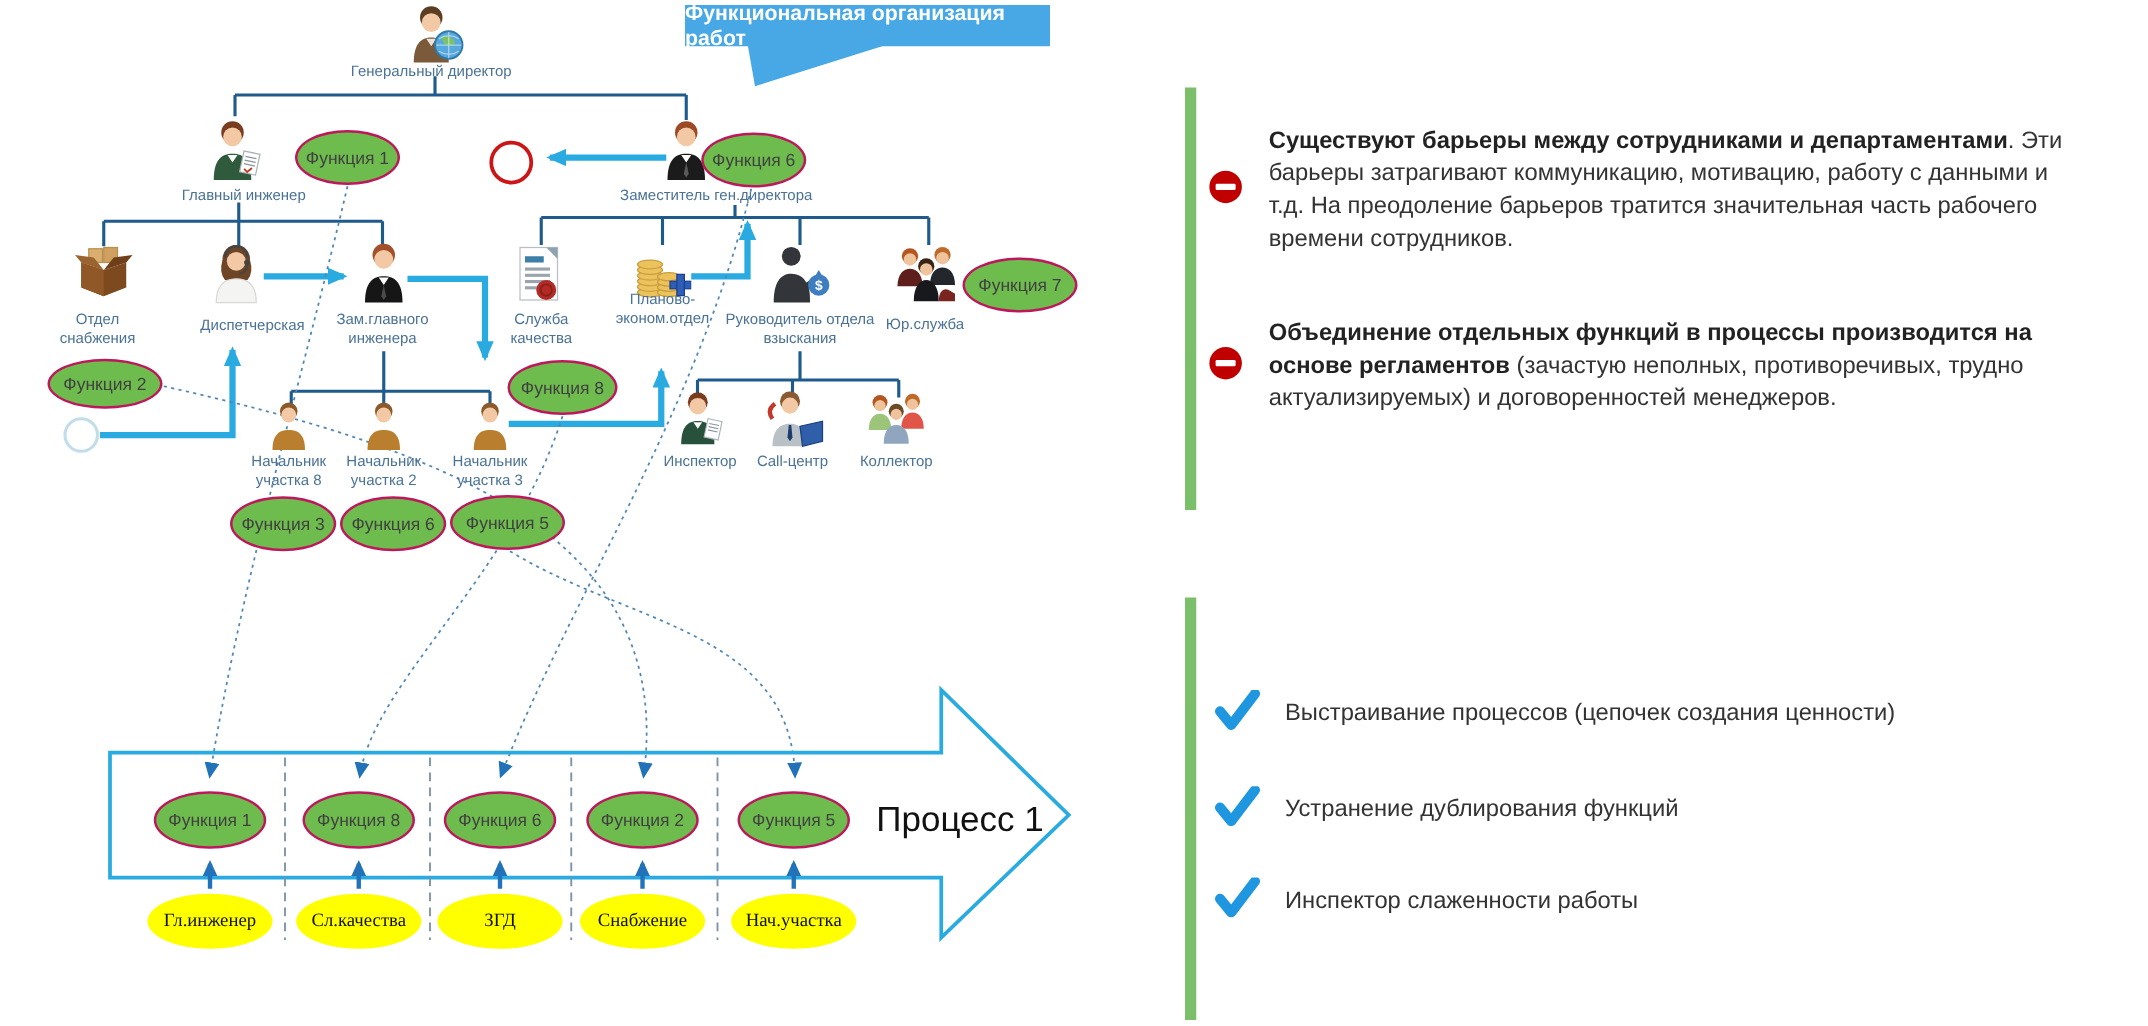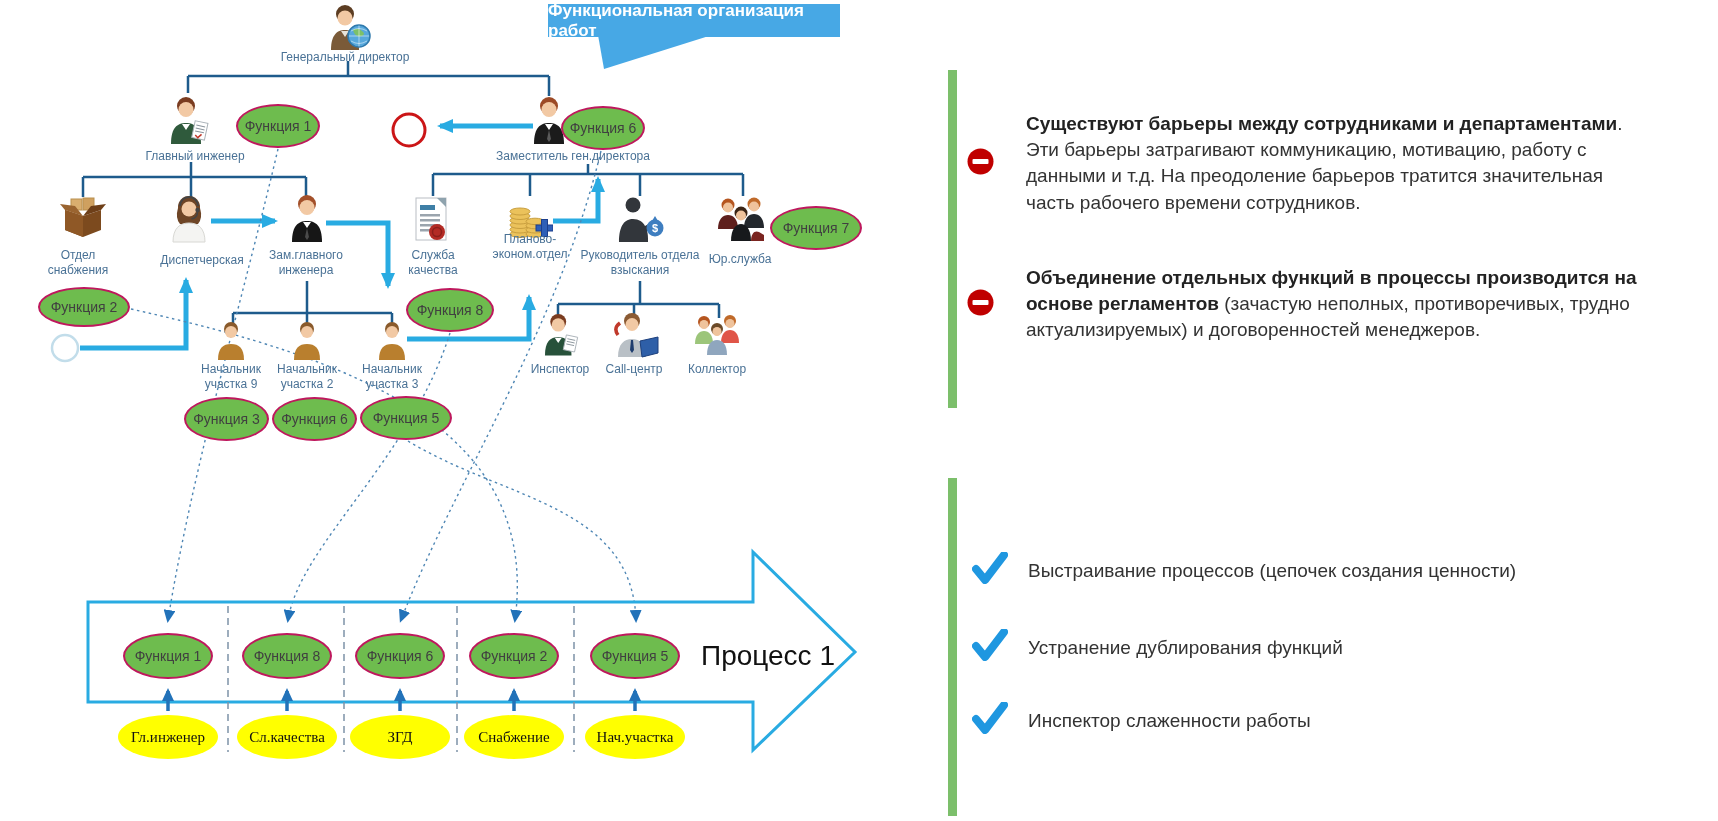--- a/index.html
+++ b/index.html
@@ -13,21 +13,21 @@
   .func{position:absolute;background:#6EBC4E;border:2px solid #be185d;border-radius:50%;
         color:#404040;font-size:14px;display:flex;align-items:center;justify-content:center;
         box-sizing:border-box;white-space:nowrap;}
   .owner{position:absolute;background:#FFFF00;border-radius:50%;color:#111;font-size:15px;
          display:flex;align-items:center;justify-content:center;box-sizing:border-box;white-space:nowrap;font-family:Liberation Serif, serif;}
   .proc-title{position:absolute;left:700px;top:640px;width:136px;font-size:28px;color:#111;
               text-align:center;white-space:nowrap;}
   .gbar{position:absolute;left:948px;width:9px;background:#7CBF6B;}
   .prob{position:absolute;left:967px;width:700px;display:flex;align-items:center;}
   .prob .ico{flex:0 0 27px;margin-right:17px;}
-  .prob p{margin:15px;width:650px;font-size:19px;line-height:1.38;color:#333;}
+  .prob p{margin:4px;width:650px;font-size:19px;line-height:1.38;color:#333;}
   .prob b{color:#222;}
   .benefit{position:absolute;left:972px;width:700px;display:flex;align-items:center;}
   .benefit .ico{flex:0 0 36px;margin-right:20px;}
   .benefit span{font-size:19px;color:#333;}
   .icon{position:absolute;}
 </style>
 </head>
 <body>
 
 <div class="stage">
@@ -285,21 +285,21 @@
   <div class="nlabel" style="left:265px;top:50px;width:160px">Генеральный директор</div>
   <div class="nlabel" style="left:125px;top:149px;width:140px">Главный инженер</div>
   <div class="nlabel" style="left:483px;top:149px;width:180px">Заместитель ген.директора</div>
   <div class="nlabel" style="left:38px;top:248px;width:80px">Отдел снабжения</div>
   <div class="nlabel" style="left:142px;top:253px;width:120px">Диспетчерская</div>
   <div class="nlabel" style="left:251px;top:248px;width:110px">Зам.главного инженера</div>
   <div class="nlabel" style="left:393px;top:248px;width:80px">Служба качества</div>
   <div class="nlabel" style="left:478px;top:232px;width:104px">Планово-эконом.отдел</div>
   <div class="nlabel" style="left:575px;top:248px;width:130px">Руководитель отдела взыскания</div>
   <div class="nlabel" style="left:690px;top:252px;width:100px">Юр.служба</div>
-  <div class="nlabel" style="left:191px;top:362px;width:80px">Начальник участка 9</div>
+  <div class="nlabel" style="left:191px;top:362px;width:80px">Начальник участка 8</div>
   <div class="nlabel" style="left:267px;top:362px;width:80px">Начальник участка 2</div>
   <div class="nlabel" style="left:352px;top:362px;width:80px">Начальник участка 3</div>
   <div class="nlabel" style="left:510px;top:362px;width:100px">Инспектор</div>
   <div class="nlabel" style="left:584px;top:362px;width:100px">Call-центр</div>
   <div class="nlabel" style="left:667px;top:362px;width:100px">Коллектор</div>
 
   <div class="func" style="left:236px;top:104px;width:84px;height:44px">Функция 1</div>
   <div class="func" style="left:561px;top:106px;width:84px;height:44px">Функция 6</div>
   <div class="func" style="left:770px;top:206px;width:92px;height:44px">Функция 7</div>
   <div class="func" style="left:38px;top:287px;width:92px;height:40px">Функция 2</div>

